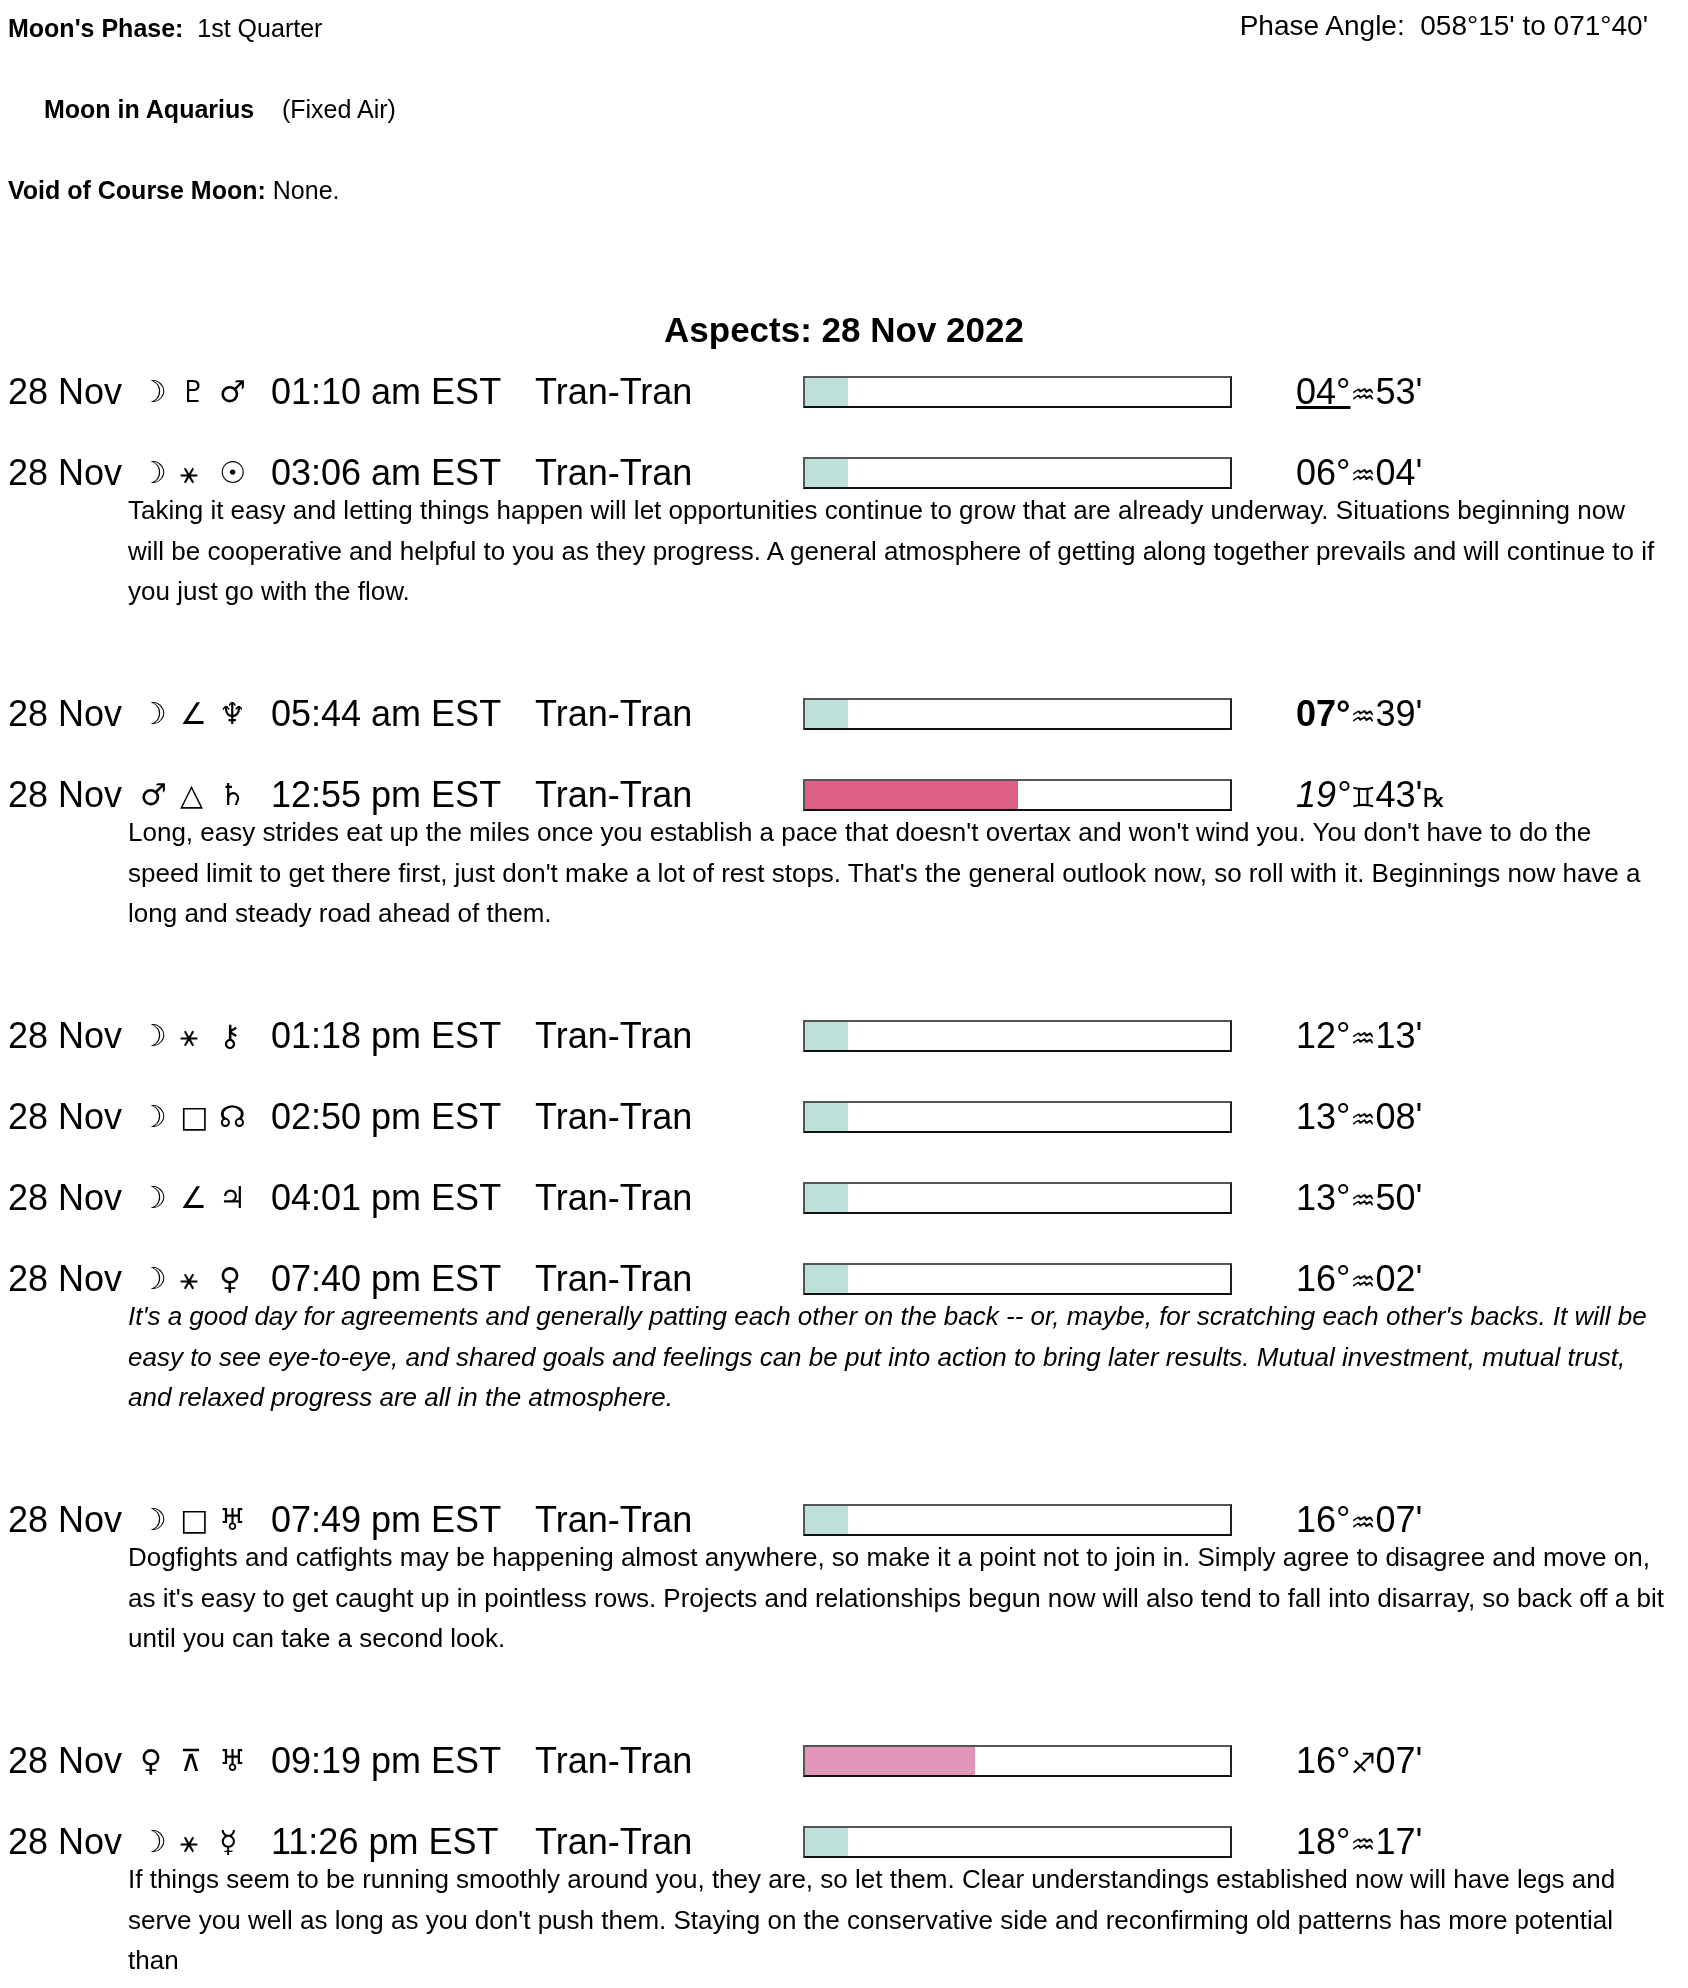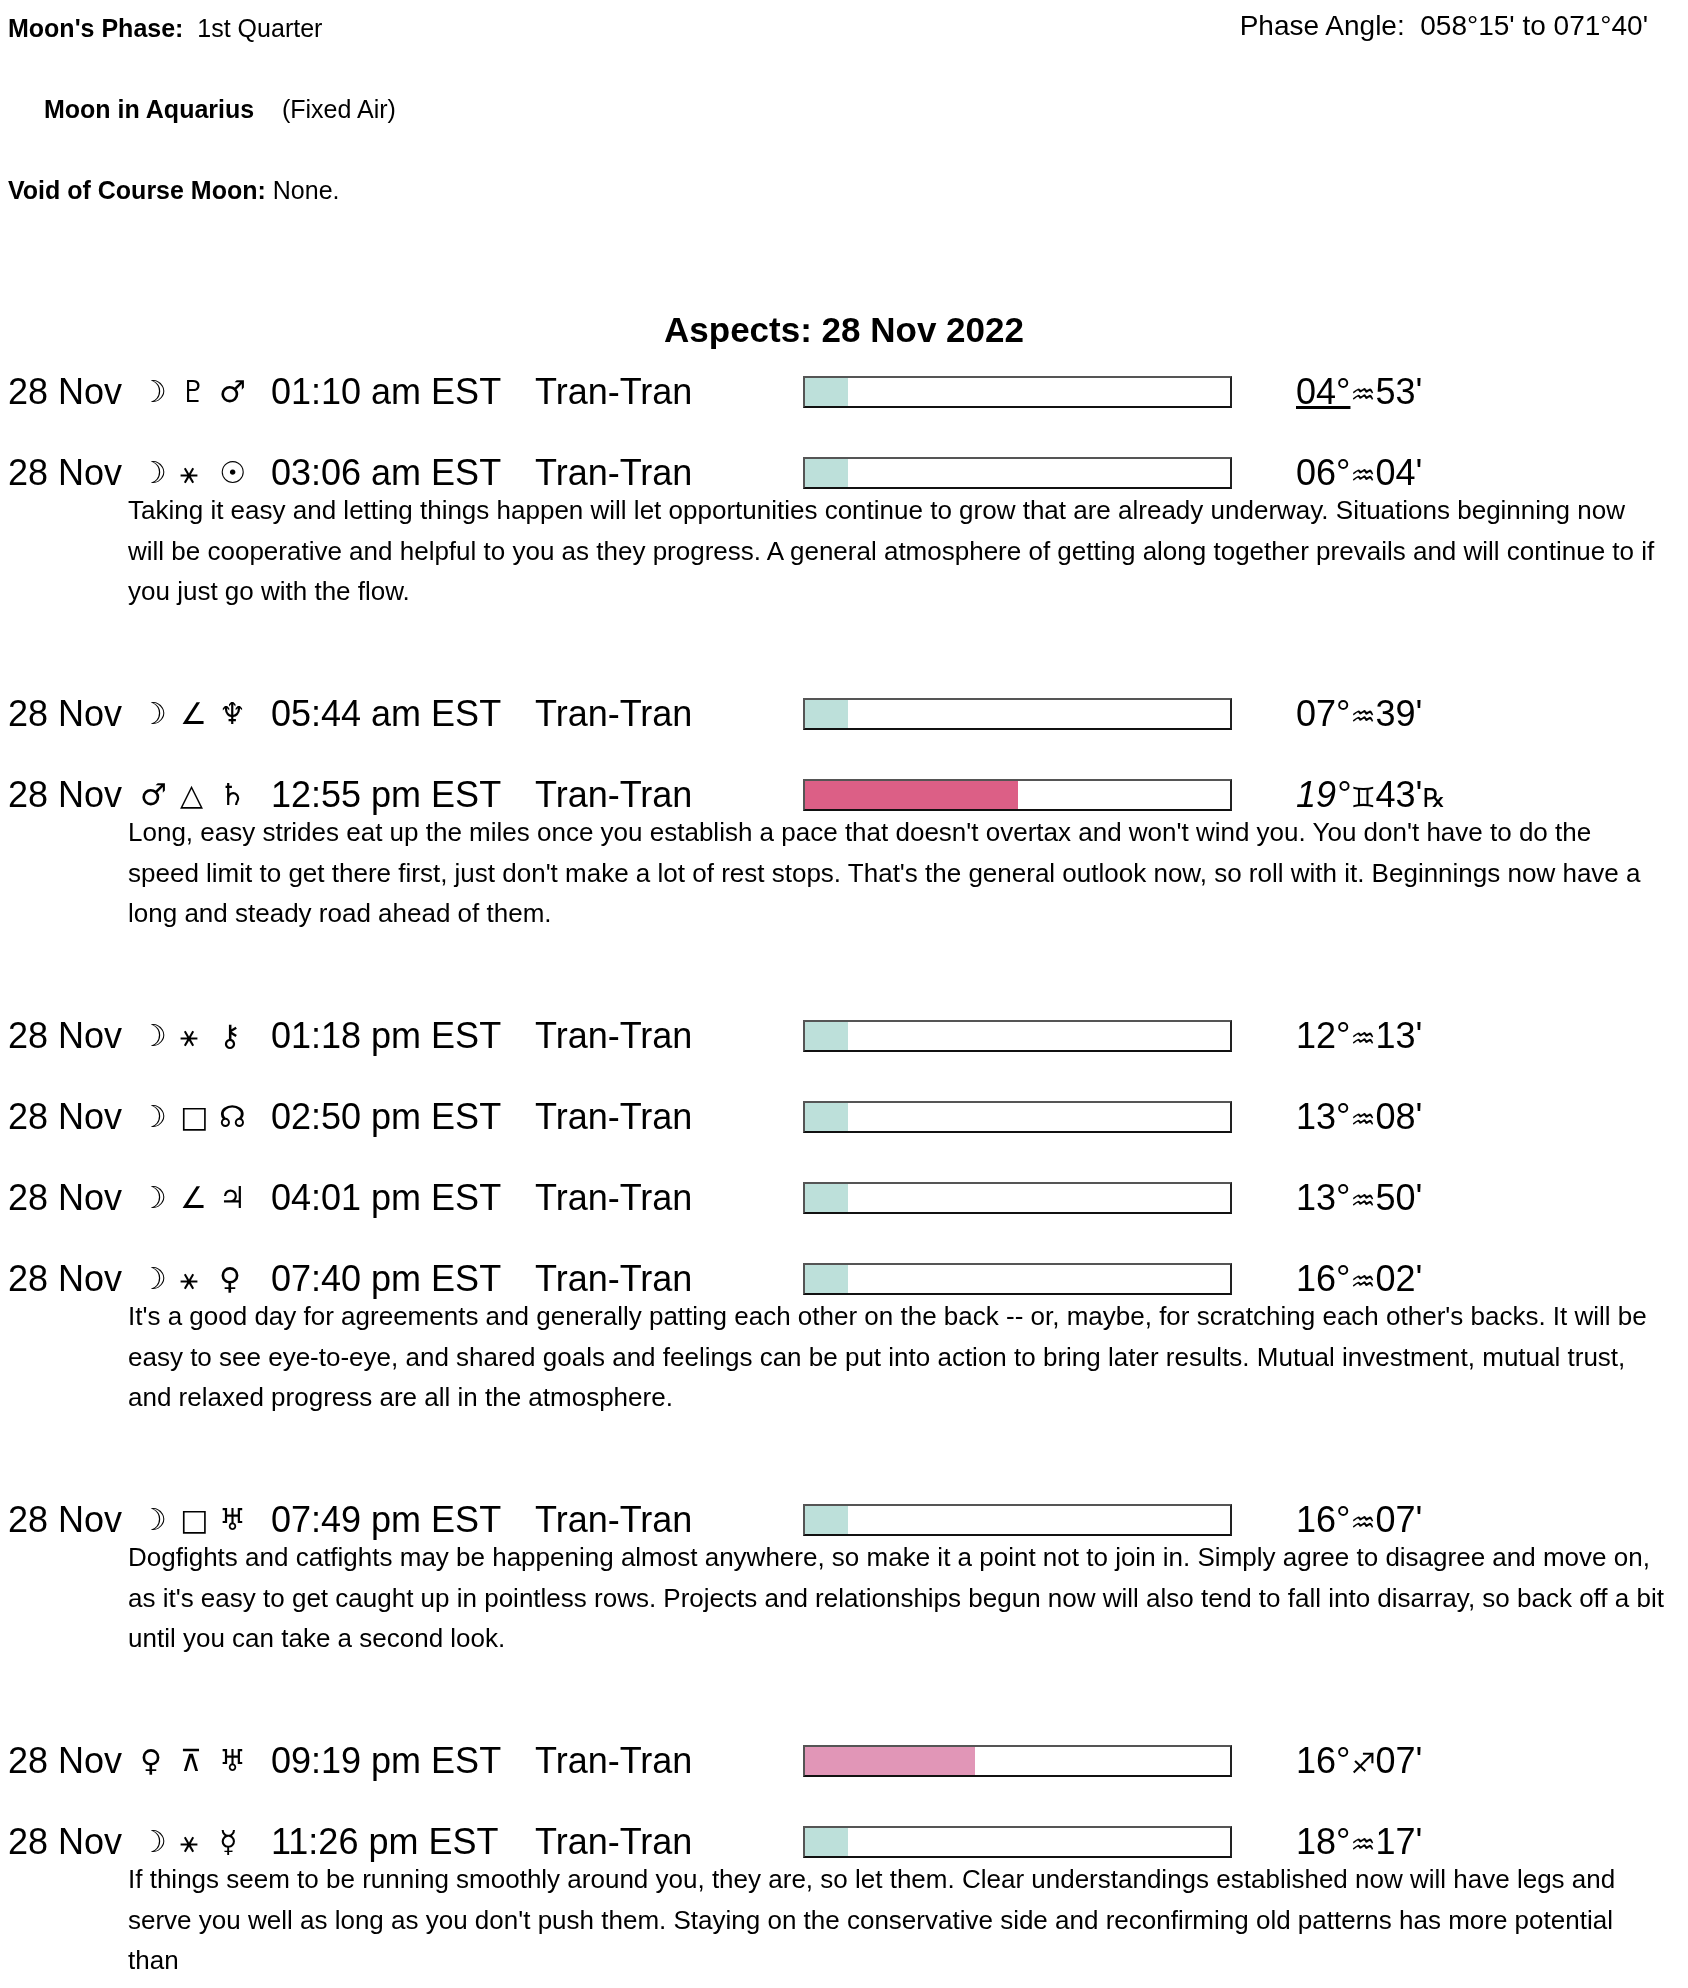--- a/index.html
+++ b/index.html
@@ -86,21 +86,21 @@
     <div class="row" style="top: 692px;">
       <span class="c-date">28 Nov</span>
       <span class="c-glyph c-g1">☽</span>
       <span class="c-glyph c-g2">∠</span>
       <span class="c-glyph c-g3">♆</span>
       <span class="c-time">05:44 am EST</span>
       <span class="c-type">Tran-Tran</span>
       <div class="bar">
         <div class="bar-fill" style="width: 43px; background: rgb(189, 224, 218);"></div>
       </div>
-      <span class="c-pos"><span class="" style="position: static;">07°</span><span class="zod" style="position: static;">♒</span><span class="" style="position: static;">39'</span></span>
+      <span class="c-pos"><span class="" style="position: static; font-weight: bold;">07°</span><span class="zod" style="position: static;">♒</span><span class="" style="position: static;">39'</span></span>
     </div>
     <div class="row" style="top: 773px;">
       <span class="c-date">28 Nov</span>
       <span class="c-glyph c-g1">♂</span>
       <span class="c-glyph c-g2">△</span>
       <span class="c-glyph c-g3">♄</span>
       <span class="c-time">12:55 pm EST</span>
       <span class="c-type">Tran-Tran</span>
       <div class="bar">
         <div class="bar-fill" style="width: 213px; background: rgb(220, 95, 134);"></div>
@@ -149,21 +149,21 @@
       <span class="c-glyph c-g1">☽</span>
       <span class="c-glyph c-g2">⚹</span>
       <span class="c-glyph c-g3">♀</span>
       <span class="c-time">07:40 pm EST</span>
       <span class="c-type">Tran-Tran</span>
       <div class="bar">
         <div class="bar-fill" style="width: 43px; background: rgb(189, 224, 218);"></div>
       </div>
       <span class="c-pos"><span class="" style="position: static;">16°</span><span class="zod" style="position: static;">♒</span><span class="" style="position: static;">02'</span></span>
     </div>
-    <div class="desc" style="top: 1296px;">It's a good day for agreements and generally patting each other on the back -- or, maybe, for scratching each other's backs. It will be easy to see eye-to-eye, and shared goals and feelings can be put into action to bring later results. Mutual investment, mutual trust, and relaxed progress are all in the atmosphere.</div>
+    <div class="desc" style="top: 1296px; font-style: italic;">It's a good day for agreements and generally patting each other on the back -- or, maybe, for scratching each other's backs. It will be easy to see eye-to-eye, and shared goals and feelings can be put into action to bring later results. Mutual investment, mutual trust, and relaxed progress are all in the atmosphere.</div>
     <div class="row" style="top: 1498px;">
       <span class="c-date">28 Nov</span>
       <span class="c-glyph c-g1">☽</span>
       <span class="c-glyph c-g2">□</span>
       <span class="c-glyph c-g3">♅</span>
       <span class="c-time">07:49 pm EST</span>
       <span class="c-type">Tran-Tran</span>
       <div class="bar">
         <div class="bar-fill" style="width: 43px; background: rgb(189, 224, 218);"></div>
       </div>

